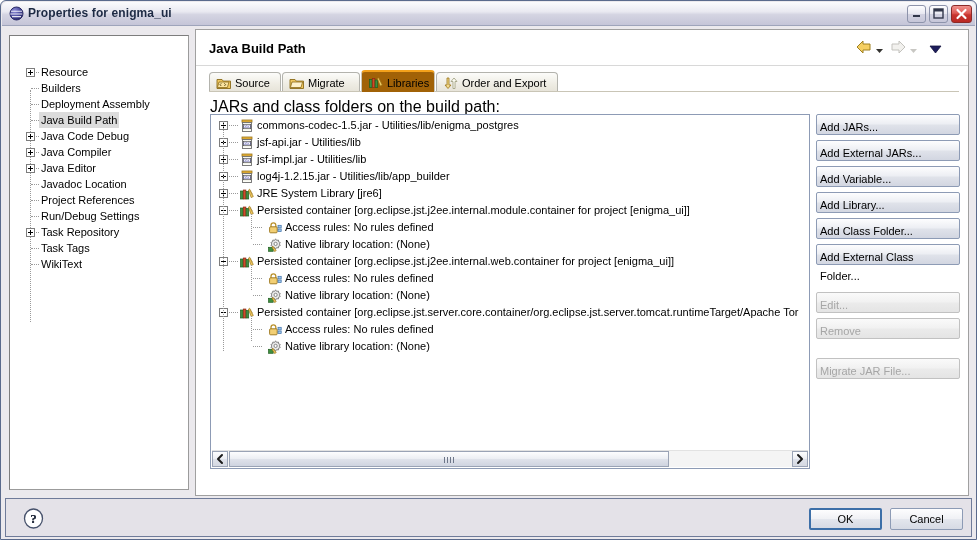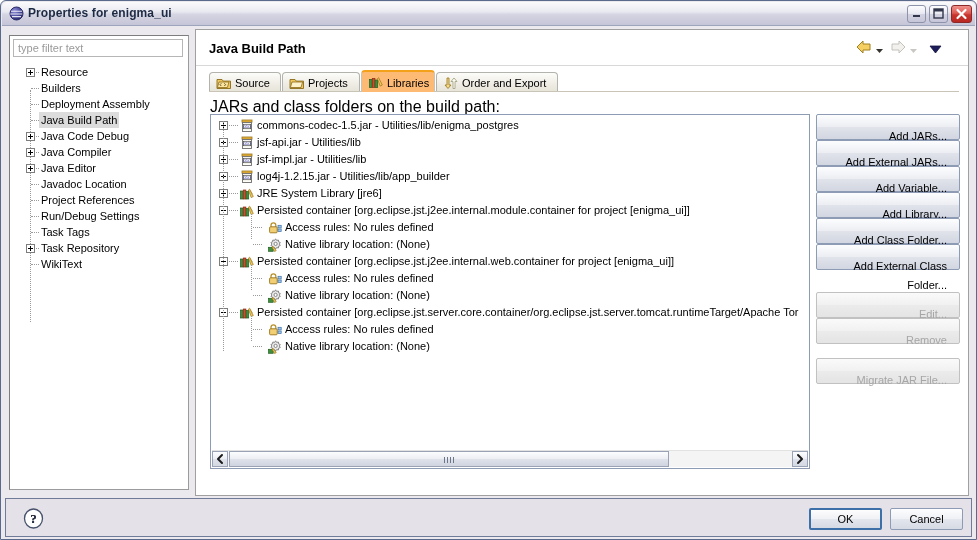--- a/index.html
+++ b/index.html
@@ -217,21 +217,21 @@
     box-sizing: border-box;
     border: 1px solid #b3b3ad;
     border-bottom: none;
     border-radius: 4px 4px 0 0;
     background: linear-gradient(to bottom, #fcfcfa 0%, #eeece3 60%, #e6e3d8 100%);
     white-space: nowrap;
   }
   .tab.active {
     top: 0;
     height: 22px;
-    background: #fdba74;
+    background: #a16207;
     border-top: 2px solid #f3a11b;
     border-left-color: #c9c5b6;
     border-right-color: #c9c5b6;
     z-index: 3;
   }
   .tab-icon {
     position: absolute;
     left: 6px; top: 3px;
     width: 16px; height: 14px;
   }
@@ -366,31 +366,31 @@
 
   
   #btncol {
     position: absolute;
     left: 620px; top: 84px;
     width: 144px;
   }
   .sidebtn {
     position: absolute;
     left: 0;
-    width: 144px; height: 15px;
+    width: 144px; height: 21px;
     box-sizing: border-box;
     border: 1px solid #8d9bb5;
     border-radius: 2px;
     background: linear-gradient(to bottom, #fdfdfe 0%, #eceef3 48%, #e0e3ea 52%, #d2d6e1 100%);
     font-family: "Liberation Sans", sans-serif;
     font-size: 11px;
     color: #000;
-    text-align: right;
+    text-align: left;
     line-height: 19px;
-    padding: 12px;
+    padding: 3px;
   }
   .sidebtn.disabled {
     color: #a6a6a6;
     border-color: #c1c1c1;
     background: linear-gradient(to bottom, #fafafa 0%, #f1f1f1 48%, #ebebeb 52%, #e4e4e4 100%);
   }
 
   
   #bottombar {
     position: absolute;
@@ -462,21 +462,20 @@
     <button class="winbtn" id="btn-close">
       <svg width="19" height="16" viewBox="0 0 19 16">
         <path d="M5.5 4 L13.5 12 M13.5 4 L5.5 12" stroke="#ffffff" stroke-width="2.2" stroke-linecap="round"></path>
       </svg>
     </button>
   </div>
 
   <div id="dialog-body">
 
     <div id="left-pane">
-      <input id="filter-input" type="text" placeholder="type filter text" style="">
       <div id="nav-tree">
         <div class="nav-trunk"></div>
 
       <div class="nav-row">
             <span class="nav-expander"></span>
             <span class="nav-stub" style="left: 26px; width: 3px;"></span>
             <span class="nav-label">Resource</span>
           </div>
           <div class="nav-row">
             <span class="nav-stub"></span>
@@ -511,27 +510,27 @@
           </div>
           <div class="nav-row">
             <span class="nav-stub"></span>
             <span class="nav-label">Project References</span>
           </div>
           <div class="nav-row">
             <span class="nav-stub"></span>
             <span class="nav-label">Run/Debug Settings</span>
           </div>
           <div class="nav-row">
-            <span class="nav-stub"></span>
-            <span class="nav-label">Task Tags</span>
-          </div>
-          <div class="nav-row">
             <span class="nav-expander"></span>
             <span class="nav-stub" style="left: 26px; width: 3px;"></span>
             <span class="nav-label">Task Repository</span>
+          </div>
+          <div class="nav-row">
+            <span class="nav-stub"></span>
+            <span class="nav-label">Task Tags</span>
           </div>
           <div class="nav-row">
             <span class="nav-stub"></span>
             <span class="nav-label">WikiText</span>
           </div>
         </div>
     </div>
 
     <div id="right-pane">
 
@@ -573,21 +572,21 @@
                 <path d="M3 6 h10 l-1.6 5.5 h-10 Z" fill="#fbe4a0" stroke="#8a6b1a" stroke-width=".8"></path>
                 <path d="M5.3 7.3 l-1.3 1.4 1.3 1.3 M8.3 7.3 l1.3 1.4 -1.3 1.3" fill="none" stroke="#5a4a10" stroke-width=".9"></path>
               </svg></span>
             <span class="tab-label">Source</span>
           </div>
           <div class="tab" style="left: 73px; width: 78px;">
             <span class="tab-icon"><svg width="16" height="15" viewBox="0 0 16 15">
                 <path d="M1 3.5 h5 l1.3 1.6 h7.2 v7.4 h-13.5 Z" fill="#f0c860" stroke="#8a6b1a" stroke-width=".9"></path>
                 <path d="M3 6 h10.6 l-1.6 5.5 h-10.6 Z" fill="#fdf1c9" stroke="#8a6b1a" stroke-width=".8"></path>
               </svg></span>
-            <span class="tab-label">Projects</span>
+            <span class="tab-label">Migrate</span>
           </div>
           <div class="tab active" style="left: 152px; width: 74px;">
             <span class="tab-icon"><svg width="16" height="15" viewBox="0 0 16 15">
                 <rect x="1.5" y="4.5" width="2.6" height="8" fill="#3f8f3f" stroke="#1f5c1f" stroke-width=".7"></rect>
                 <rect x="4.3" y="3.5" width="2.6" height="9" fill="#d14a2a" stroke="#8a2a12" stroke-width=".7"></rect>
                 <rect x="7.1" y="5" width="2.6" height="7.5" fill="#3f8f3f" stroke="#1f5c1f" stroke-width=".7"></rect>
                 <path d="M10.6 2.7 L14.3 10 L12.2 11.1 L9.4 3.7 Z" fill="#f0c860" stroke="#9a7316" stroke-width=".7"></path>
               </svg></span>
             <span class="tab-label">Libraries</span>
           </div>

